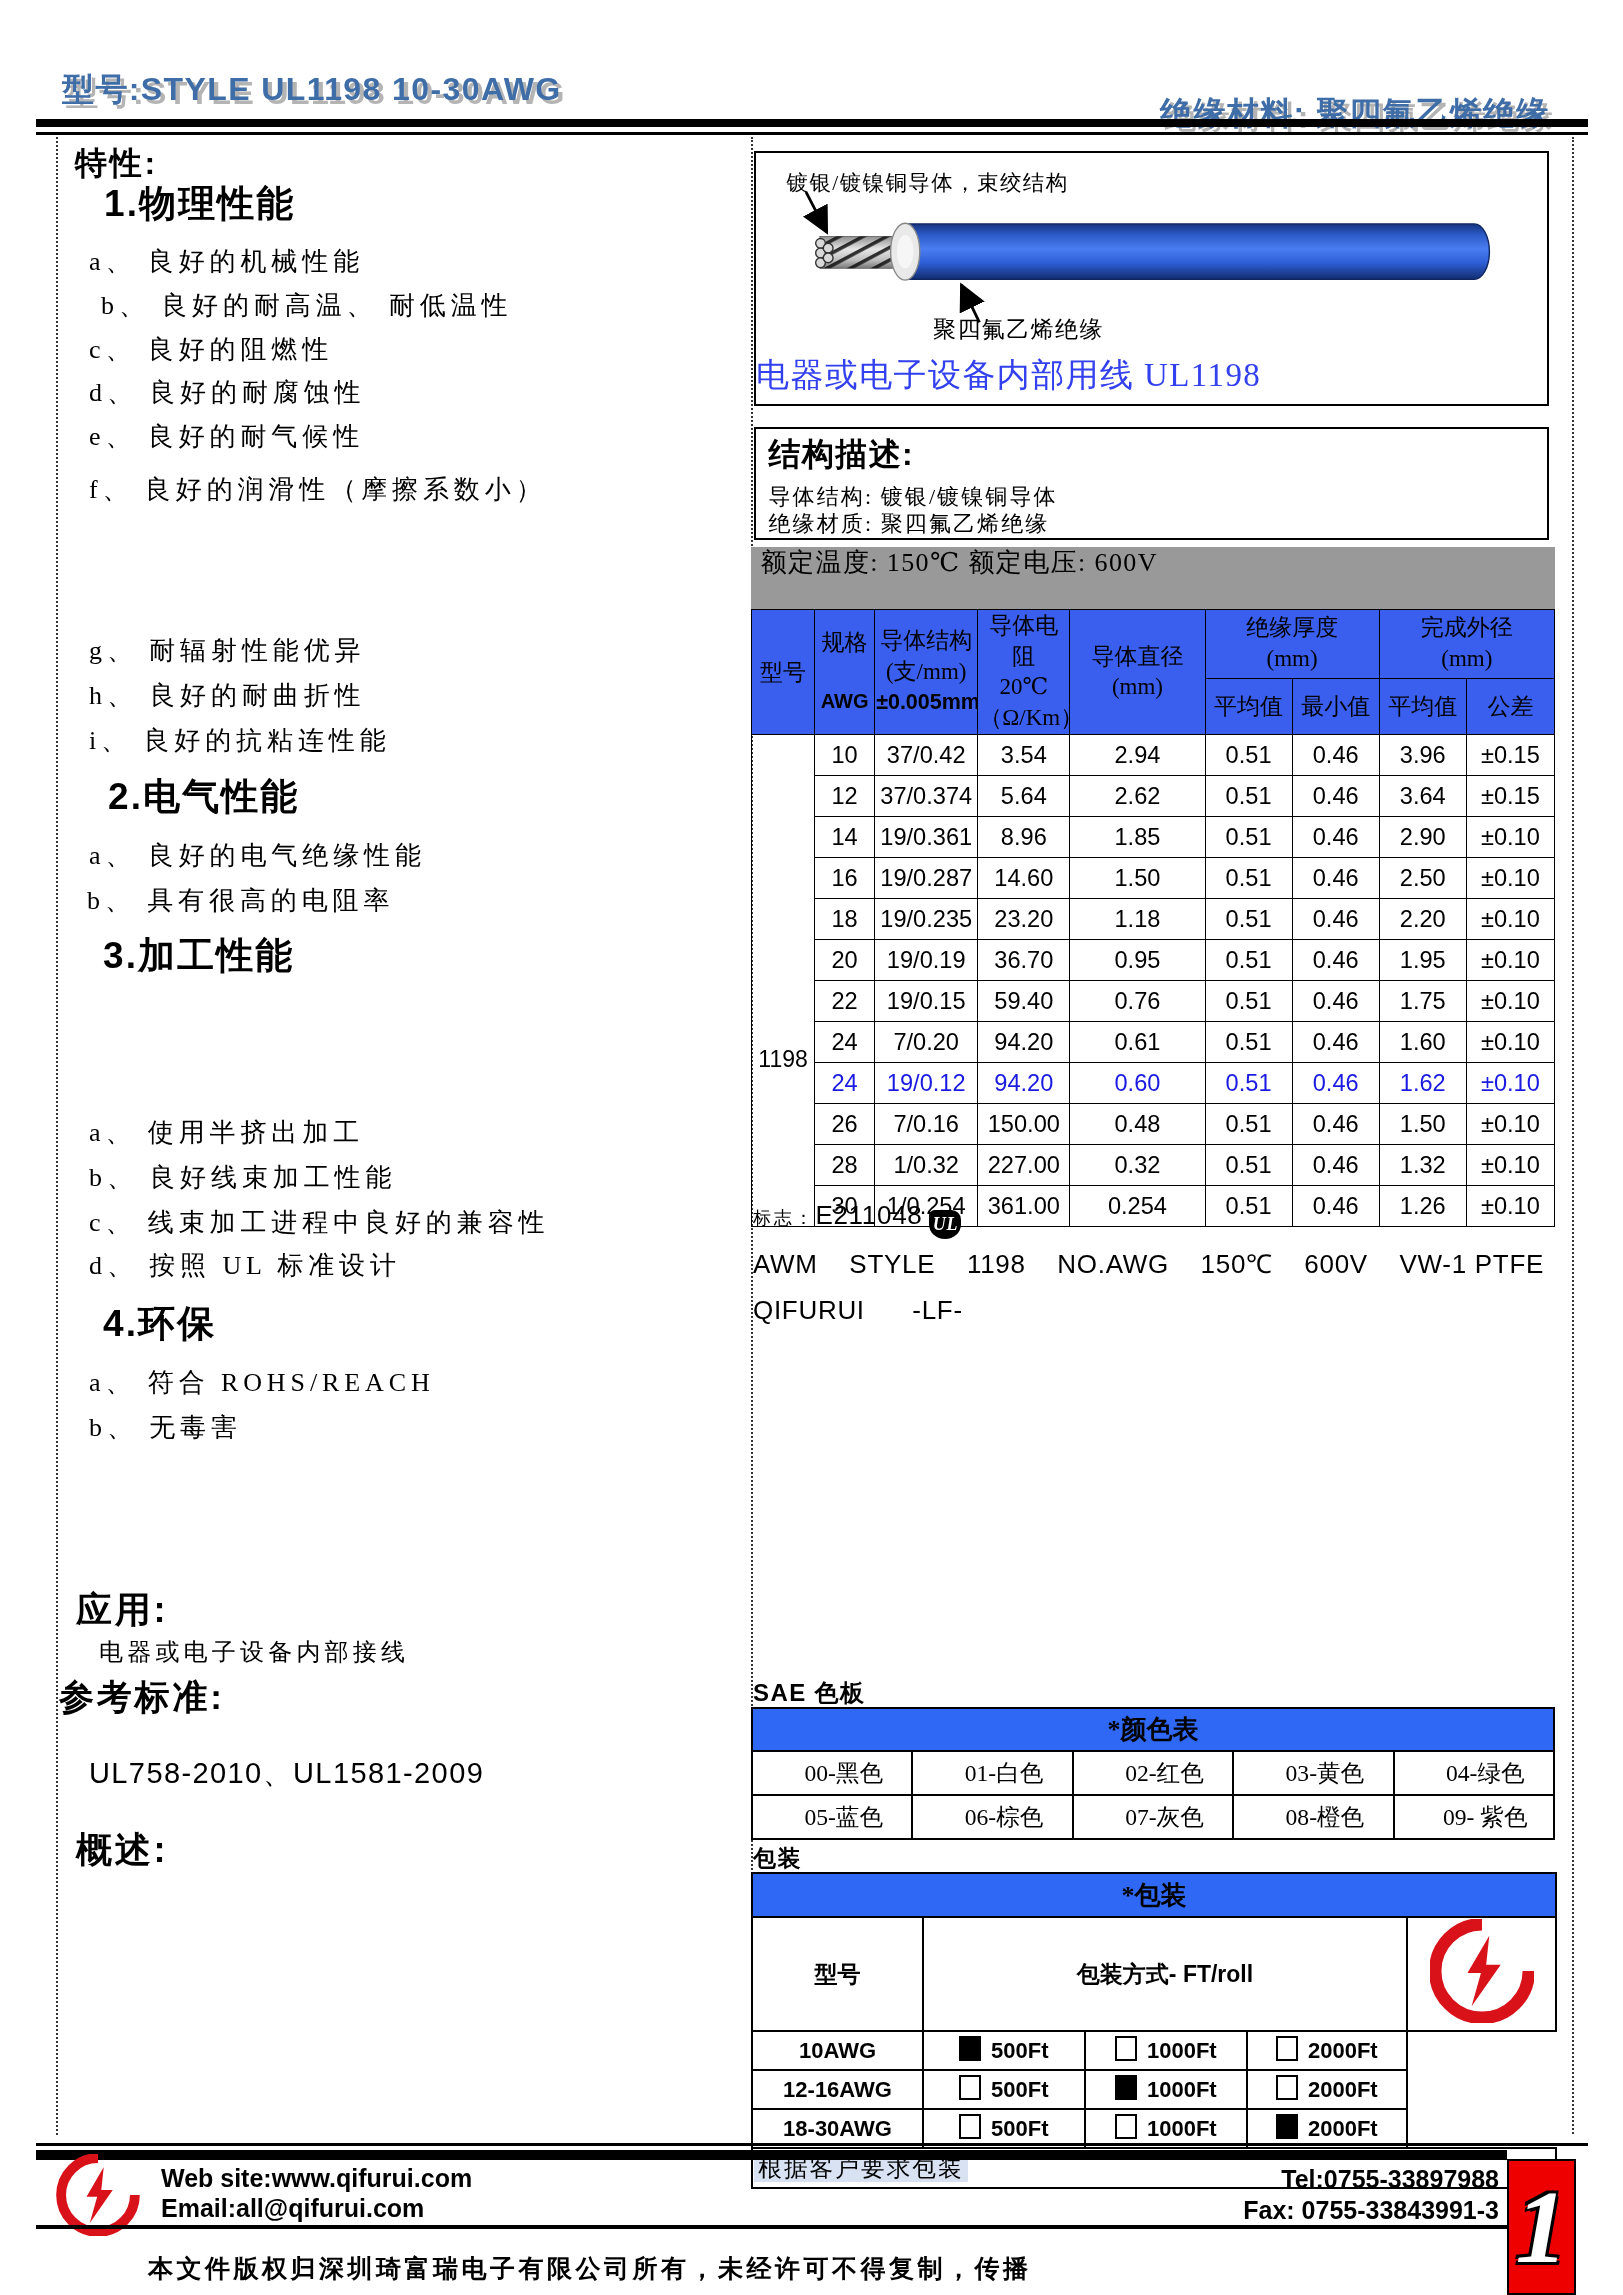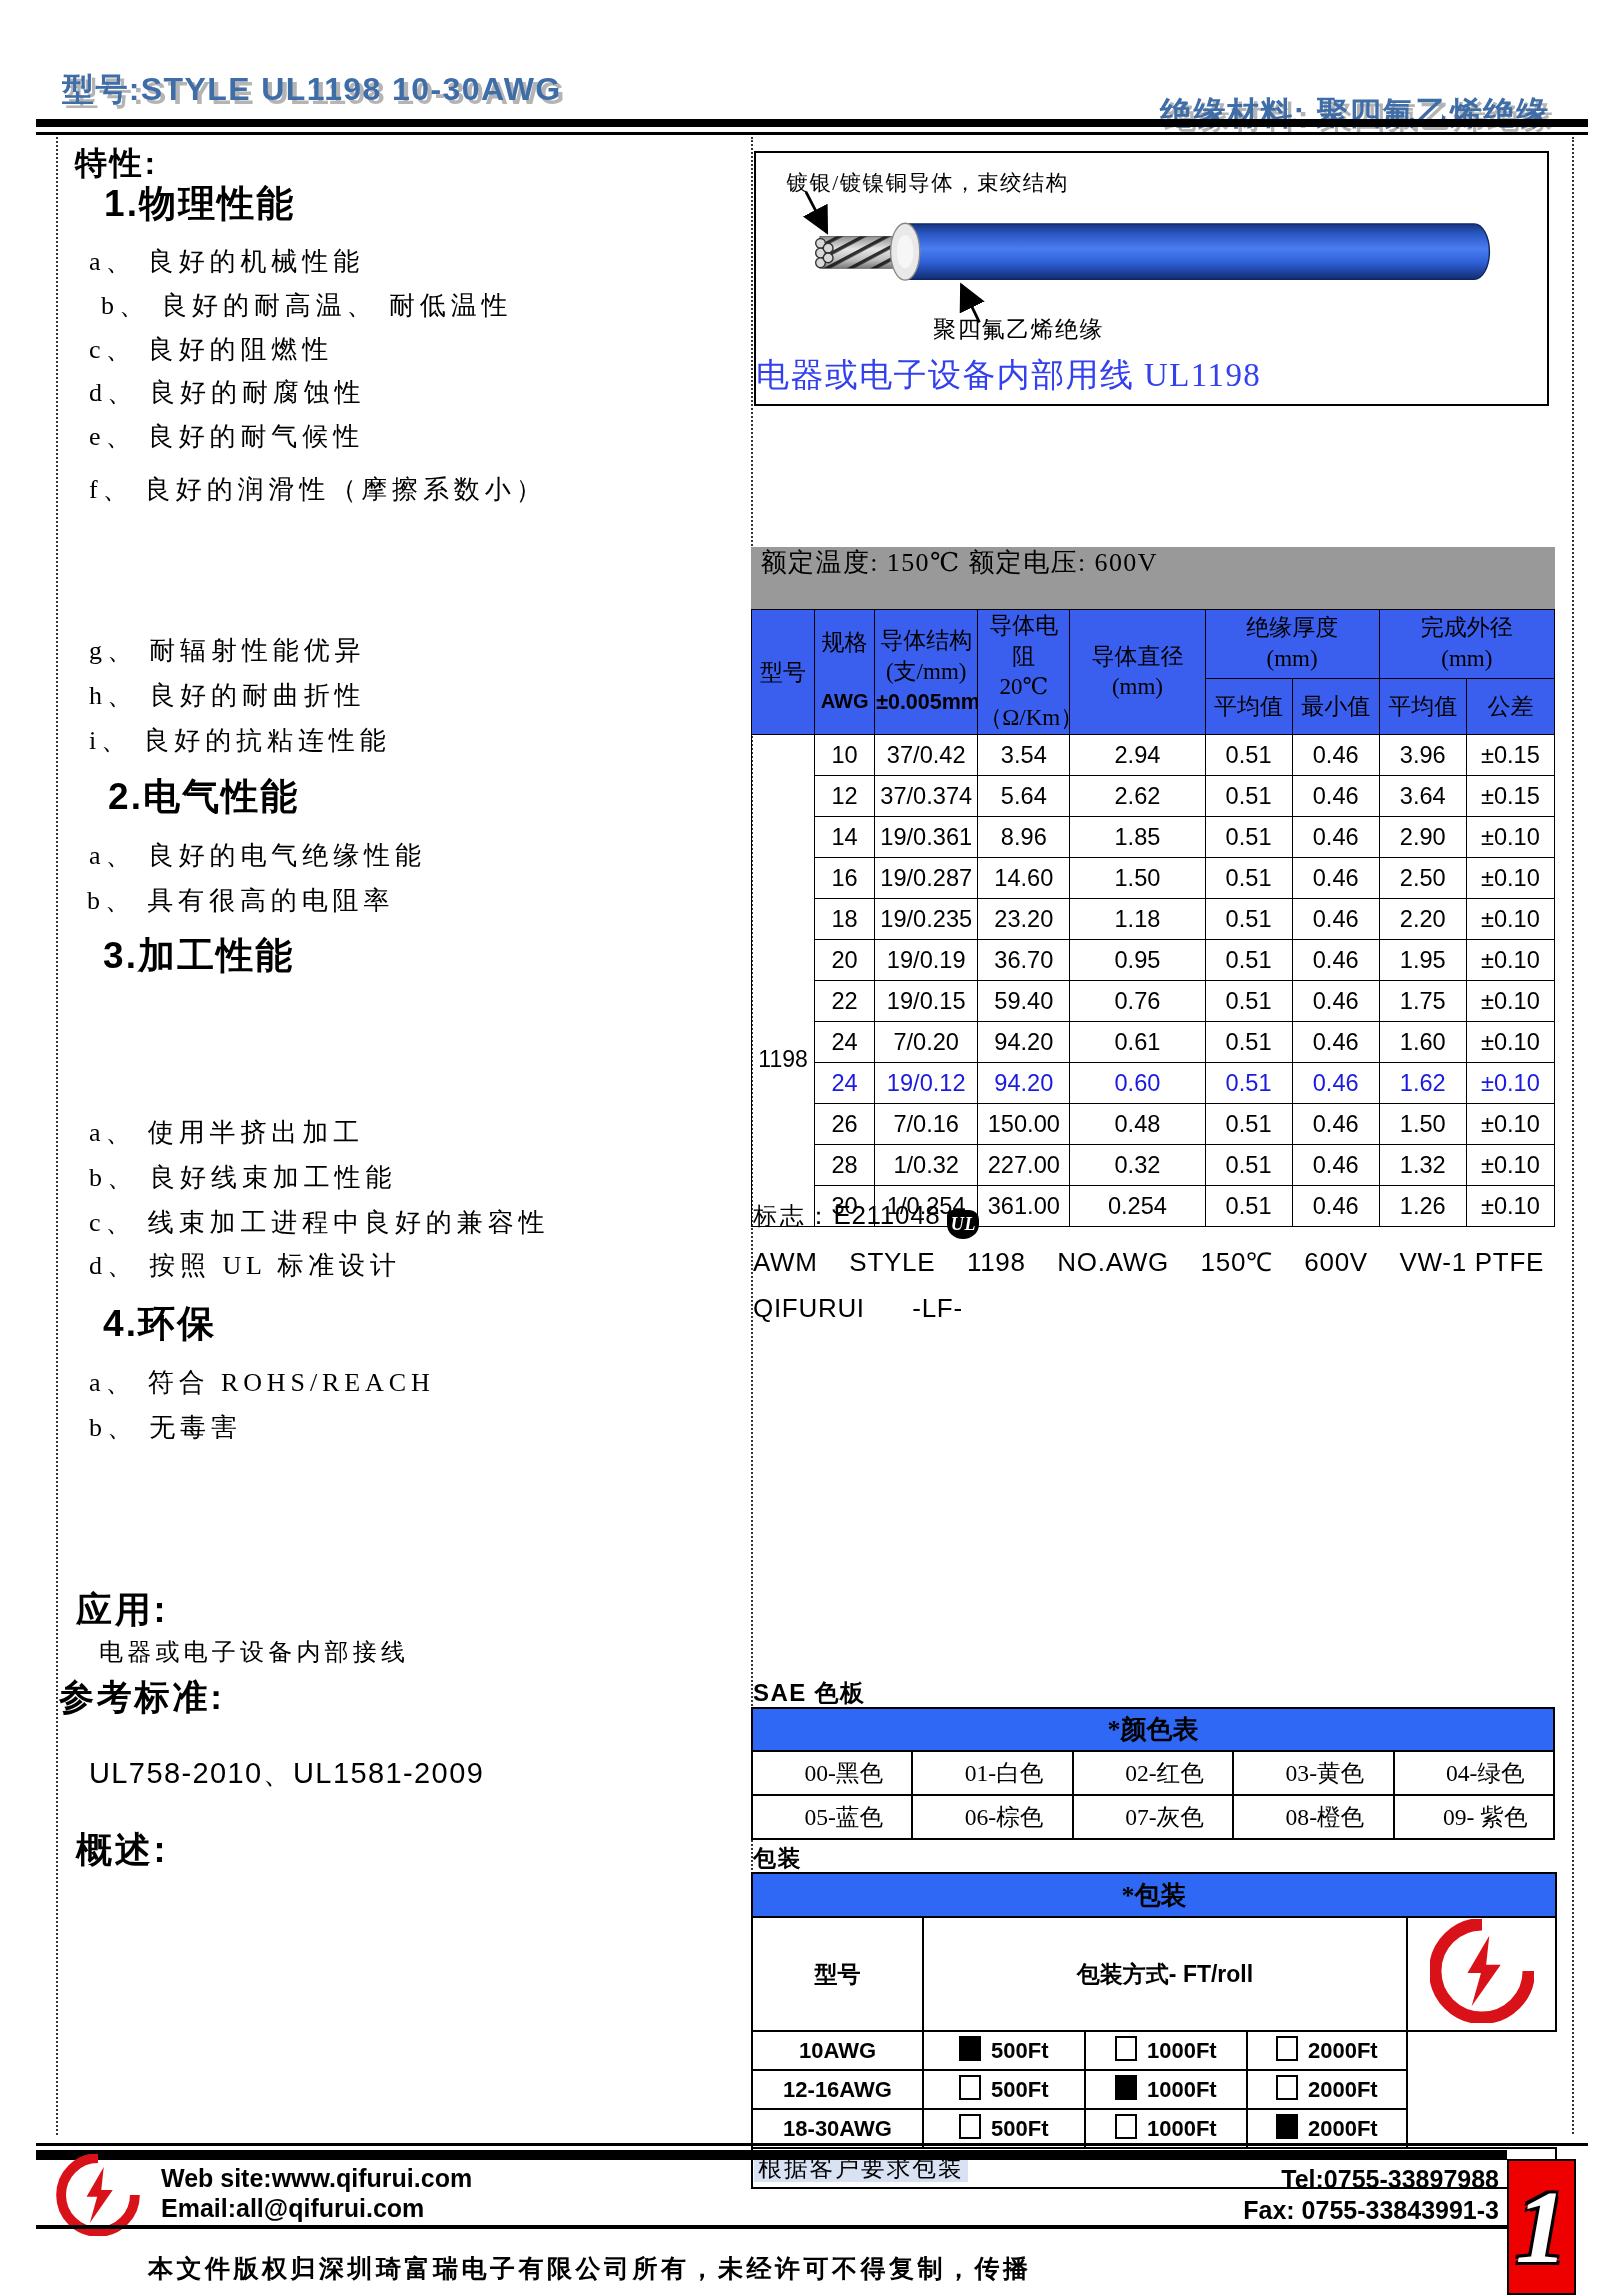--- a/index.html
+++ b/index.html
@@ -43,21 +43,21 @@
   #spec-table td{font-size:23.6px;height:38px;font-family:"Liberation Sans",sans-serif;}
   #spec-table .awg-b{font-weight:bold;font-size:20px;font-family:"Liberation Sans",sans-serif;margin-top:28px;}
   #spec-table .pm{font-weight:bold;font-size:21.5px;font-family:"Liberation Sans",sans-serif;}
   #spec-table tr.hl td{color:#1a1ae0;}
   #spec-table .model-cell{position:relative;font-size:23px;}
   #spec-table .model-cell span{position:absolute;left:0;width:100%;top:311px;}
   .th-line{line-height:30.5px;}
 
   
   .mark{left:753px;top:1192px;width:812px;font-size:26px;line-height:46px;letter-spacing:0.7px;}
-  .mark .lbl{font-family:"Liberation Serif","DejaVu Serif",serif;font-size:24px;letter-spacing:2.8px;text-align:center;}
+  .mark .lbl{font-family:"Liberation Serif","DejaVu Serif",serif;font-size:18px;letter-spacing:2.8px;text-align:center;}
   .ul-badge{display:inline-block;width:32px;height:29px;background:#000;color:#fff;border-radius:5.6px 9.7px 50% 50%;
             font:bold italic 18px "Liberation Serif",serif;text-align:center;line-height:29px;vertical-align:-5.6px;margin:0 7px;}
   .pre{white-space:pre;}
 
   
   .sub-head{font-weight:bold;font-size:24px;letter-spacing:1.4px;}
   #color-table{left:751px;top:1707px;width:804px;}
   #color-table th,#color-table td{border:2.1px solid #000;text-align:center;}
   #color-table th{background:#2f68f5;font-size:26px;height:39px;font-family:"Liberation Serif","DejaVu Serif",serif;font-weight:bold;}
   #color-table td{font-size:23.6px;height:40px;font-family:"Liberation Serif","DejaVu Serif",serif;padding-left:24px;}
@@ -168,20 +168,25 @@
       <ellipse cx="215" cy="142" rx="21" ry="41" fill="#e9e9e9" stroke="#888" stroke-width="2"></ellipse>
       <ellipse cx="215" cy="142" rx="12" ry="24" fill="#f6f6f6"></ellipse>
 
       <line x1="72" y1="56" x2="102" y2="114" stroke="#000" stroke-width="4" marker-end="url(#ah)"></line>
       <line x1="322" y1="244" x2="296" y2="190" stroke="#000" stroke-width="4" marker-end="url(#ah)"></line>
     </svg>
     <div class="abs diag-label" style="left:177px;top:161px;font-size:23px;">聚四氟乙烯绝缘</div>
     <div class="abs diag-caption" style="left:0;top:200px;width:486px;text-align:center;">电器或电子设备内部用线 UL1198</div>
   </div>
 
+  <div class="abs struct-box">
+    <div class="abs struct-title" style="left:12.5px;top:4.2px;">结构描述:</div>
+    <div class="abs struct-line" style="left:12.5px;top:53px;">导体结构: 镀银/镀镍铜导体</div>
+    <div class="abs struct-line" style="left:12.5px;top:80px;">绝缘材质: 聚四氟乙烯绝缘</div>
+  </div>
 
   <div class="abs banner">
     <div>额定温度: 150℃ 额定电压: 600V</div>
   </div>
 
   <table id="spec-table" class="abs">
     <colgroup>
       <col style="width:63px">
         <col style="width:60px">
         <col style="width:103px">

